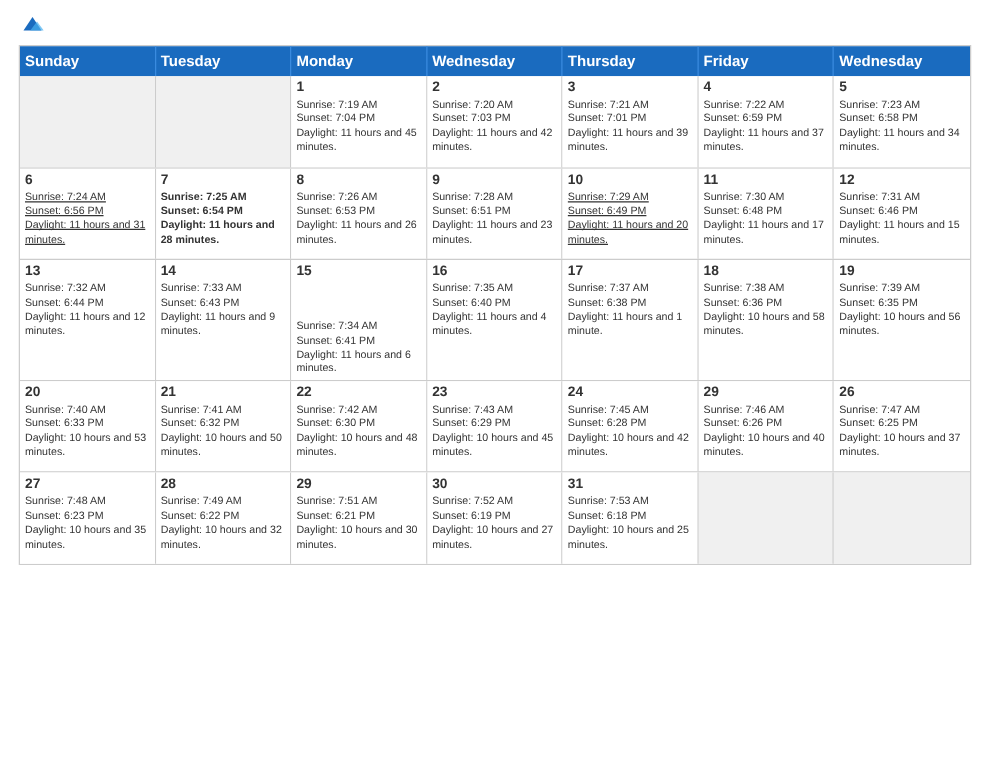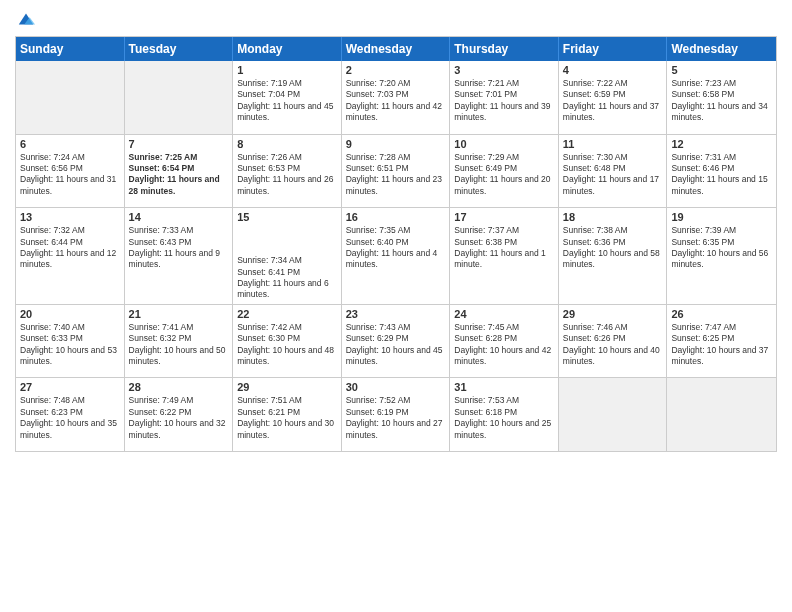--- a/index.html
+++ b/index.html
@@ -178,21 +178,21 @@
           <div class="cal-cell">
             <span class="day-num">5</span>
             <div class="cell-text" style="white-space: pre-line;">Sunrise: 7:23 AM
 Sunset: 6:58 PM
 Daylight: 11 hours and 34 minutes.</div>
           </div>
         </div>
         <div class="cal-row">
           <div class="cal-cell">
             <span class="day-num">6</span>
-            <div class="cell-text" style="white-space: pre-line;">Sunrise: 7:24 AM
+            <div class="cell-text" style="white-space: pre-line; text-decoration: underline;">Sunrise: 7:24 AM
 Sunset: 6:56 PM
 Daylight: 11 hours and 31 minutes.</div>
           </div>
           <div class="cal-cell">
             <span class="day-num">7</span>
             <div class="cell-text" style="white-space: pre-line; font-weight: bold;">Sunrise: 7:25 AM
 Sunset: 6:54 PM
 Daylight: 11 hours and 28 minutes.</div>
           </div>
           <div class="cal-cell">
@@ -202,21 +202,21 @@
 Daylight: 11 hours and 26 minutes.</div>
           </div>
           <div class="cal-cell">
             <span class="day-num">9</span>
             <div class="cell-text" style="white-space: pre-line;">Sunrise: 7:28 AM
 Sunset: 6:51 PM
 Daylight: 11 hours and 23 minutes.</div>
           </div>
           <div class="cal-cell">
             <span class="day-num">10</span>
-            <div class="cell-text" style="white-space: pre-line;">Sunrise: 7:29 AM
+            <div class="cell-text" style="white-space: pre-line; text-decoration: underline;">Sunrise: 7:29 AM
 Sunset: 6:49 PM
 Daylight: 11 hours and 20 minutes.</div>
           </div>
           <div class="cal-cell">
             <span class="day-num">11</span>
             <div class="cell-text" style="white-space: pre-line;">Sunrise: 7:30 AM
 Sunset: 6:48 PM
 Daylight: 11 hours and 17 minutes.</div>
           </div>
           <div class="cal-cell">

